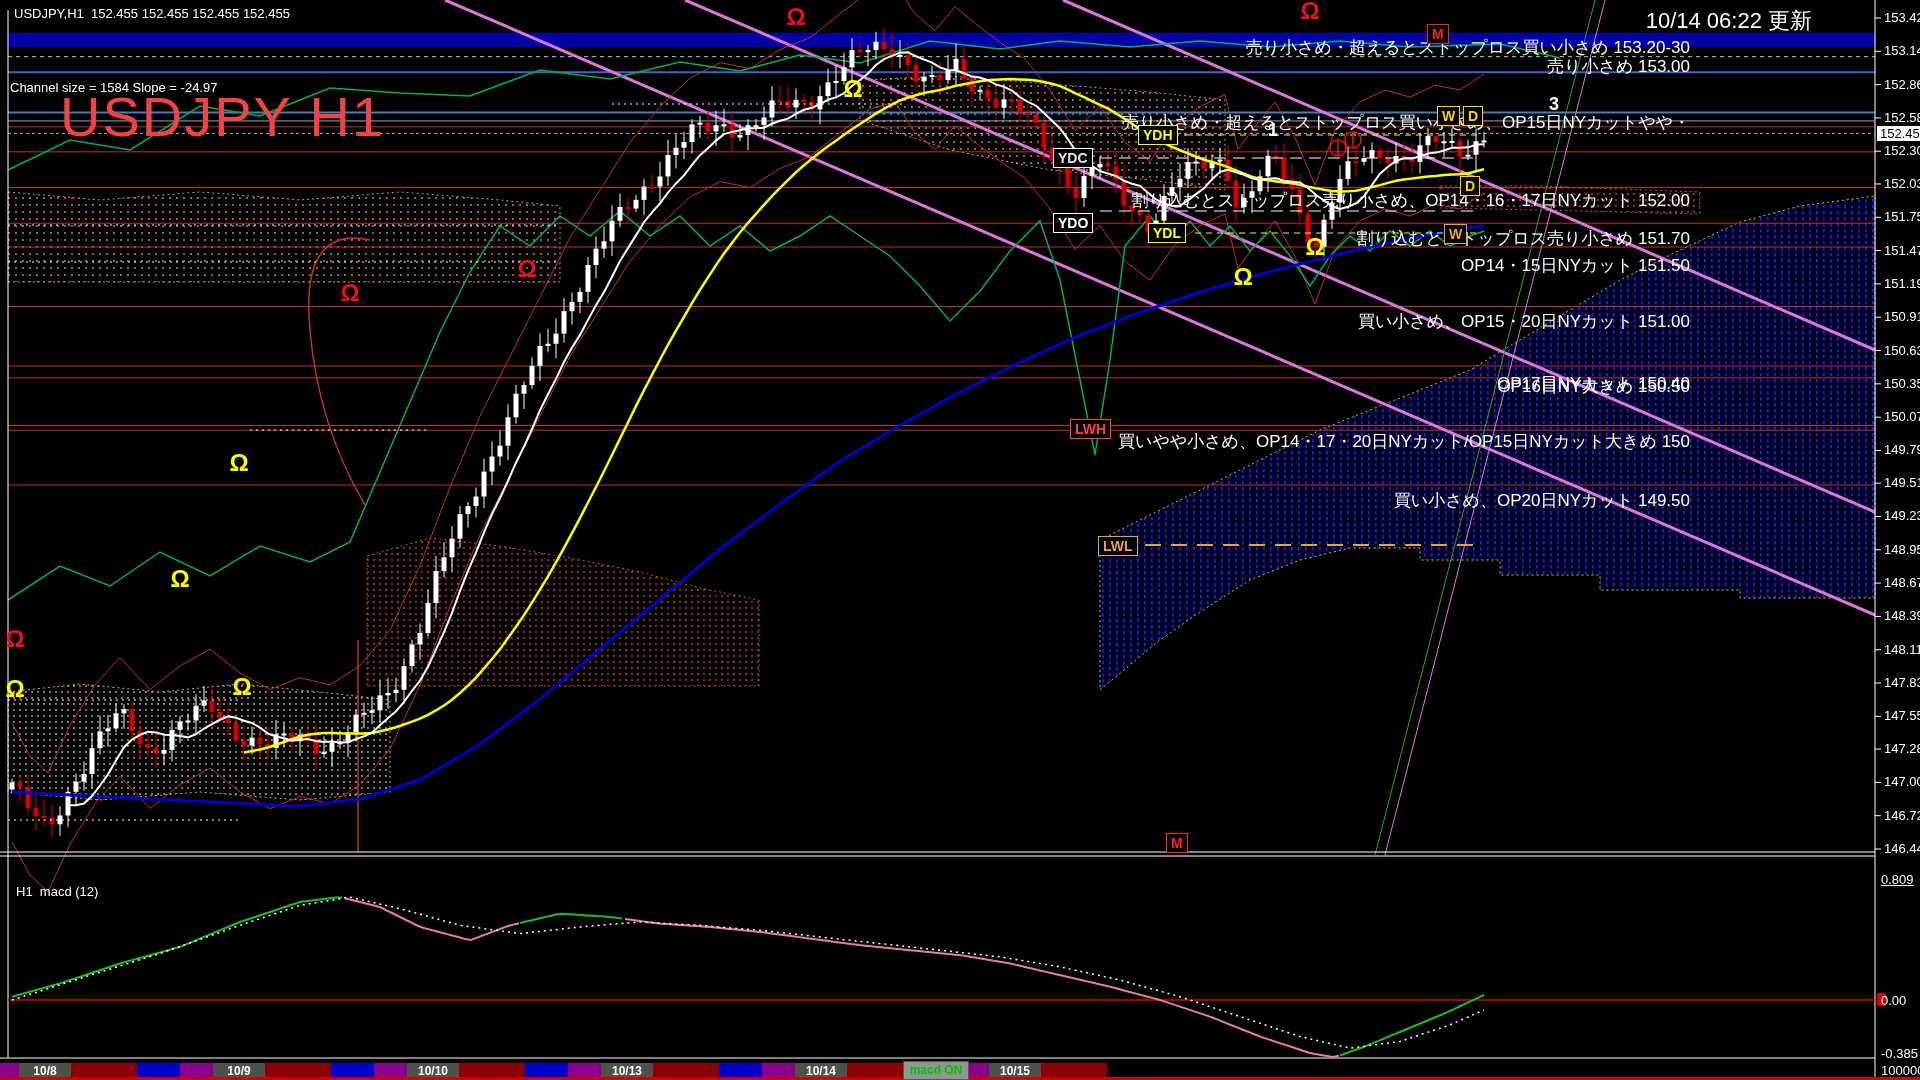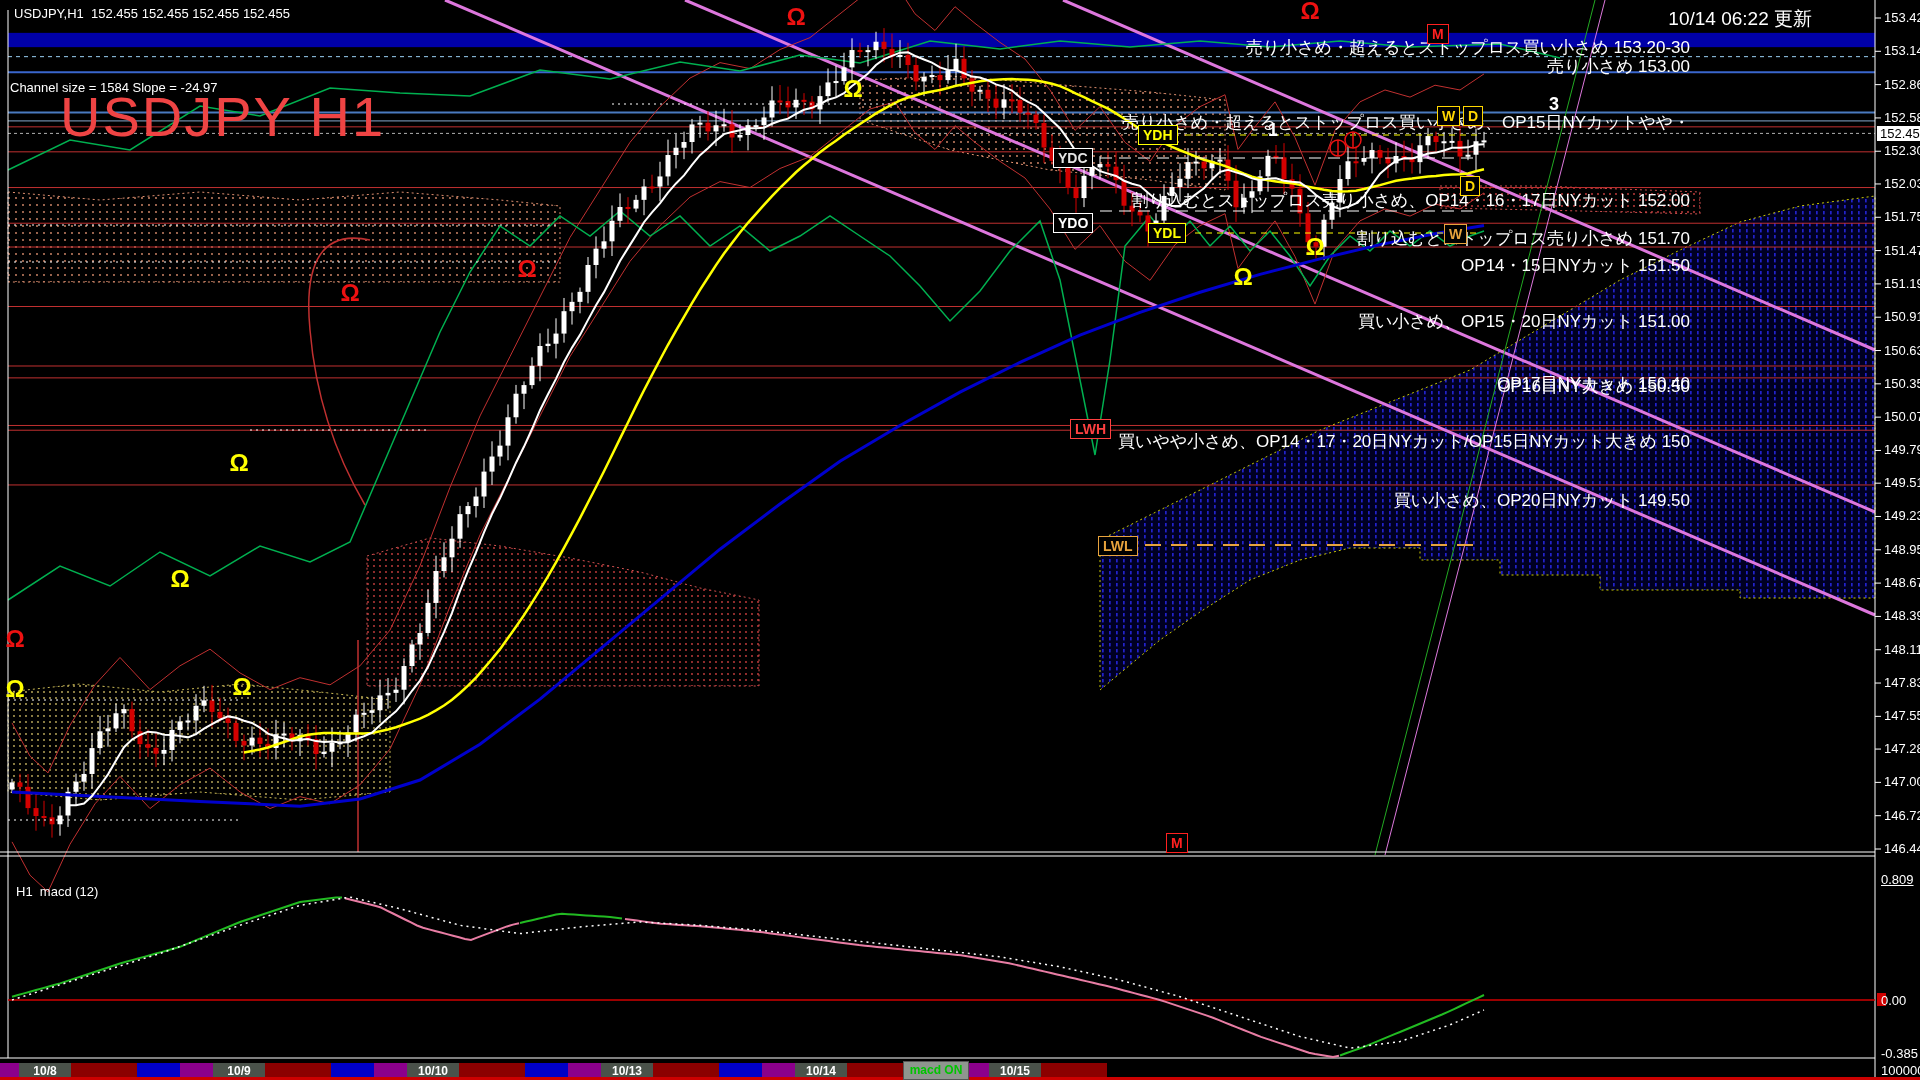--- a/index.html
+++ b/index.html
@@ -542,21 +542,21 @@
         <rect x="847" y="1063" width="66" height="14" fill="#8b0000"></rect>
         <rect x="913" y="1063" width="43" height="14" fill="#0000c8"></rect>
         <rect x="956" y="1063" width="33" height="14" fill="#8b008b"></rect>
         <rect x="989" y="1063" width="52" height="14" fill="#4a524a"></rect>
         <rect x="1041" y="1063" width="66" height="14" fill="#8b0000"></rect>
         <rect x="0" y="1077" width="1920" height="3" fill="#cc0000"></rect>
       </g>
   </svg>
 
   <div class="abs hdr" style="left:14px;top:6px">USDJPY,H1  152.455 152.455 152.455 152.455</div>
-  <div class="abs" style="right:108px;top:6px;color:#fff;font-size:19px">10/14 06:22 更新</div>
+  <div class="abs" style="right:108px;top:6px;color:#fff;font-size:22px">10/14 06:22 更新</div>
   <div class="abs hdr" style="left:10px;top:80px">Channel size = 1584 Slope = -24.97</div>
   <div class="abs watermark" style="left:60px;top:84px">USDJPY H1</div>
 
   <div class="abs hdr" style="left:16px;top:884px">H1  macd (12)</div>
 
   <div class="curprice" style="left:1877px;top:126px">152.455</div>
 
   <div class="zerotag" style="left:1877px;top:993px"></div>
 
   <div class="macdon" style="left:903px;top:1061px;width:64px;height:17px">macd ON</div>

